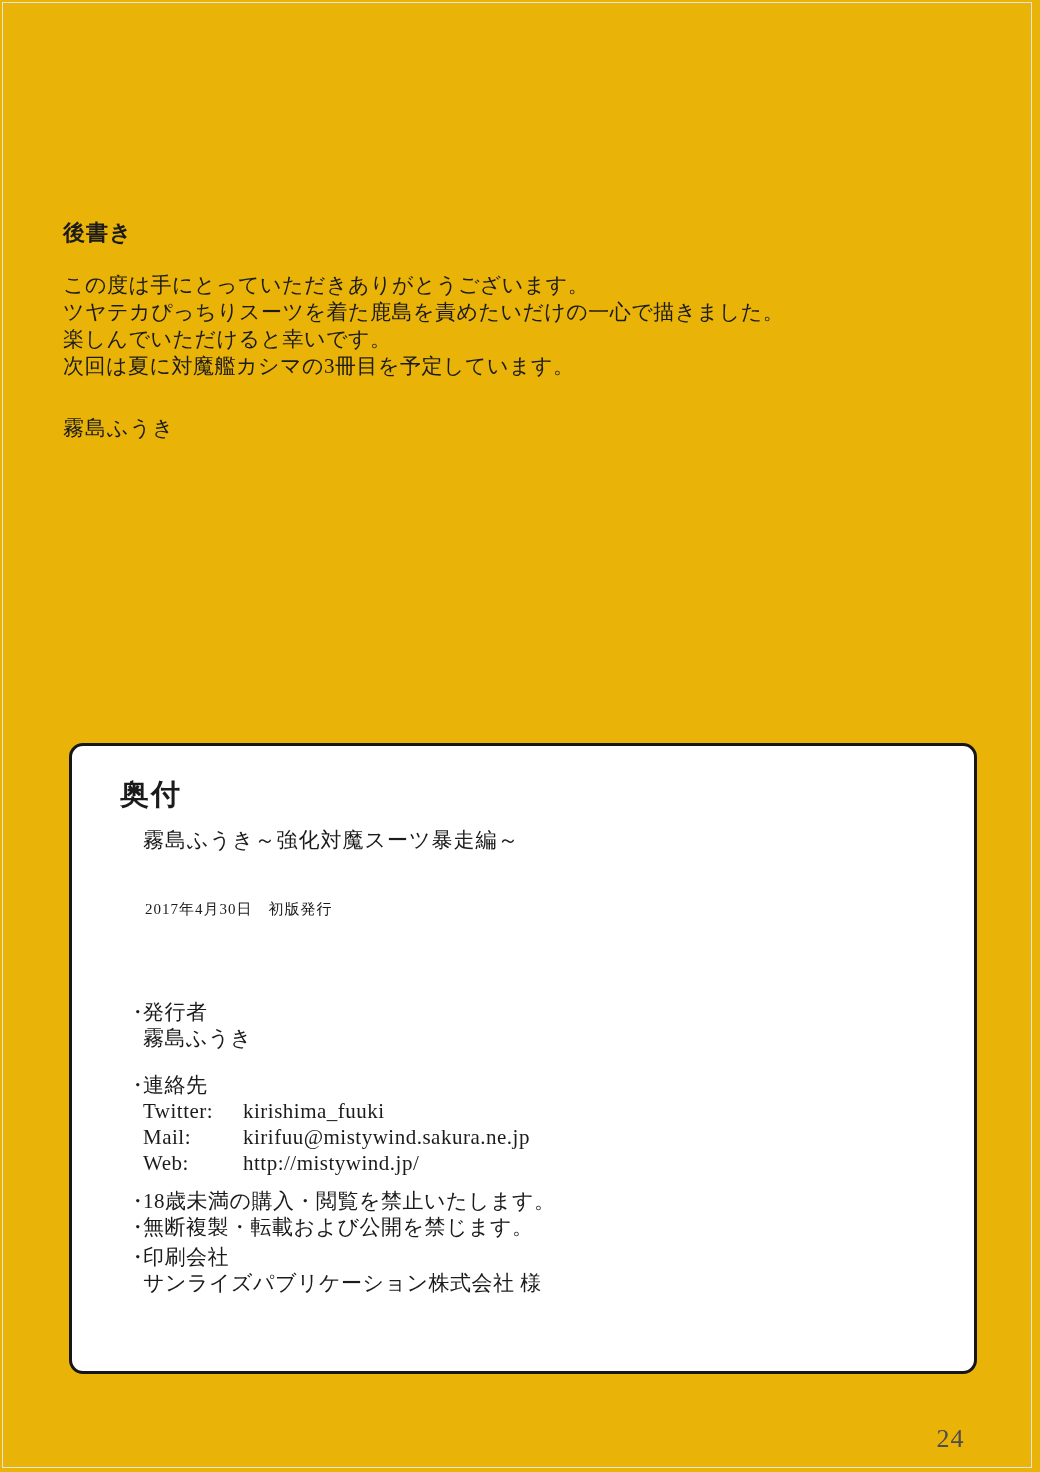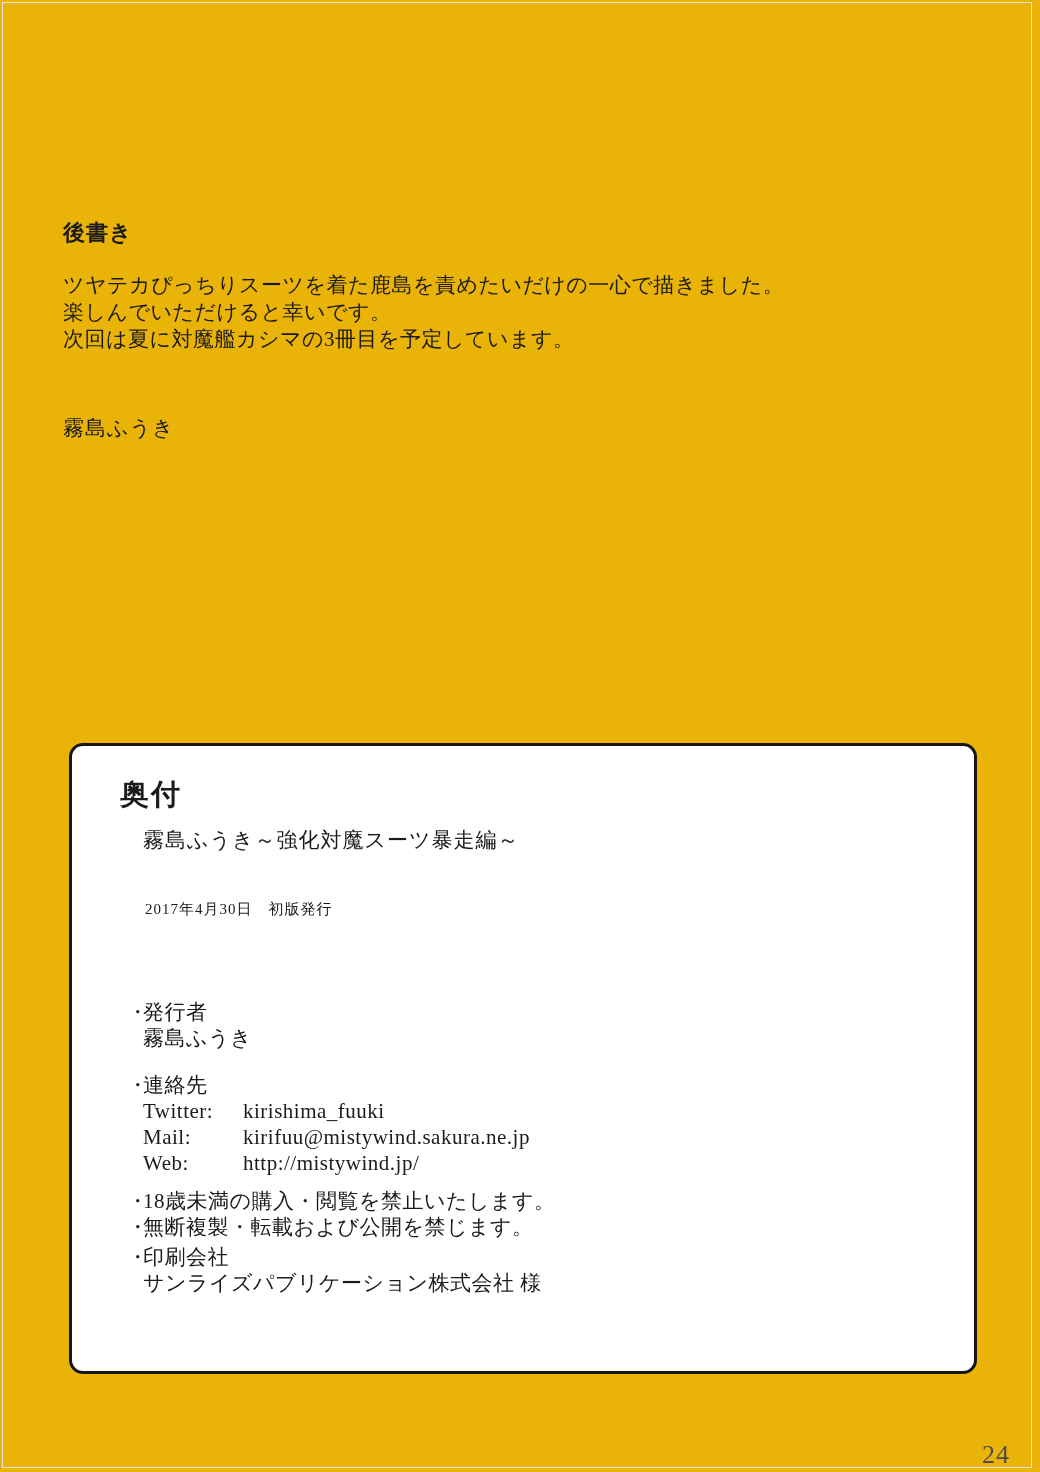--- a/index.html
+++ b/index.html
@@ -92,38 +92,38 @@
     display: inline-block;
     width: 16px;
   }
   .sec-value { padding-left: 16px; }
   .contact-key {
     display: inline-block;
     width: 100px;
   }
   .page-number {
     position: absolute;
-    left: 955px; top: 1424px;
+    left: 923px; top: 1424px;
     width: 55px;
-    text-align: right;
+    text-align: center;
     font-size: 26px;
     color: #4d4d4d;
     letter-spacing: 1px;
-    margin-top: 16px;
   }
 </style>
 </head>
 <body>
 
 <div class="page">
   <div class="scan-edge"></div>
 
   <div class="afterword-heading">後書き</div>
 
   <div class="afterword-body">
+    <div>この度は手にとっていただきありがとうございます。</div>
     <div>ツヤテカぴっちりスーツを着た鹿島を責めたいだけの一心で描きました。</div>
     <div>楽しんでいただけると幸いです。</div>
     <div>次回は夏に対魔艦カシマの3冊目を予定しています。</div>
   </div>
 
   <div class="afterword-signature">霧島ふうき</div>
 
   <div class="colophon-box"></div>
 
   <div class="colophon-heading">奥付</div>

